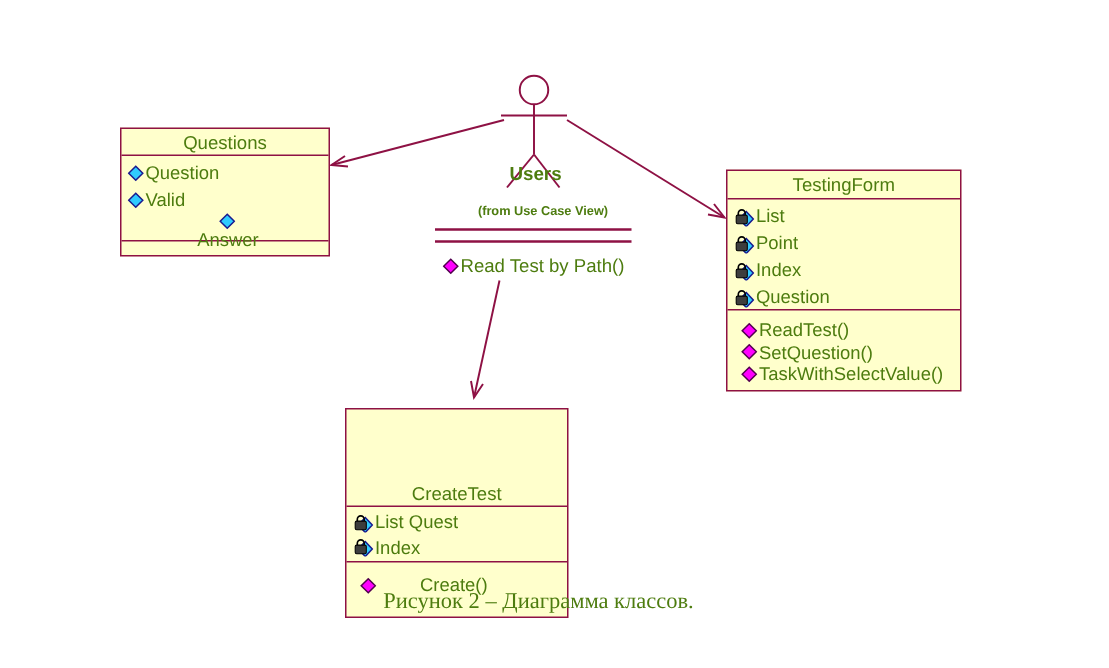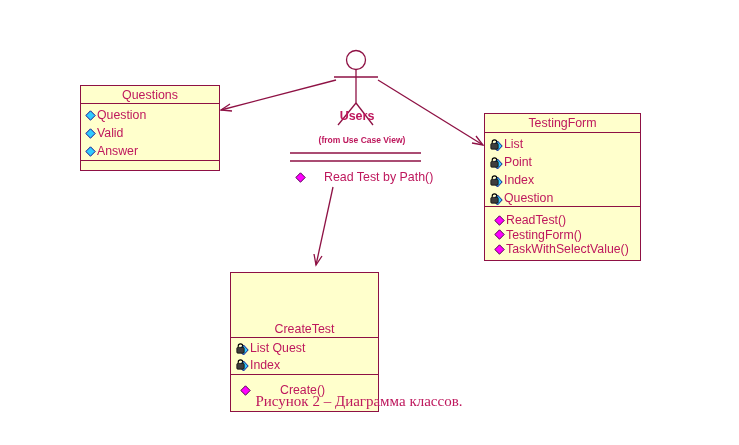--- a/index.html
+++ b/index.html
@@ -1,18 +1,18 @@
 <!DOCTYPE html>
 <html style="--line: #8E1144; --class-fill: #FFFFCC; --attribute-icon-fill: #2FCBFF; --operation-icon-fill: #FF00FF;"><head>
 <meta charset="utf-8">
 <style>
   html,body{margin:0;padding:0;background:#fff;}
   .canvas{
     position:relative;width:739px;height:445px;background:#fff;overflow:hidden;
-    font-family:"Liberation Sans",sans-serif;color:#be185d;
+    font-family:"Liberation Sans",sans-serif;color:#4d7c0f;
   }
   .overlay{position:absolute;left:0;top:0;z-index:1;pointer-events:none;}
   .stroke-line line, .stroke-line polyline{stroke:var(--line);stroke-width:1.3;fill:none;}
   .stroke-line circle{stroke:var(--line);stroke-width:1.3;fill:#fff;}
   .stroke-line .thick{stroke-width:1.6;}
 
   .uml-class{
     position:absolute;z-index:2;box-sizing:content-box;
     background:var(--class-fill);border:1.5px solid var(--line);
   }
@@ -83,21 +83,21 @@
         <span>Question</span>
       </div>
       <div class="member-row" style="height:18px;">
         <span class="micon">
             <svg width="11" height="11" viewBox="0 0 11 11">
               <polygon class="pub-d" points="5.5,0.8 10.2,5.5 5.5,10.2 0.8,5.5"></polygon>
             </svg>
           </span>
         <span>Valid</span>
       </div>
-      <div class="member-row" style="height:18px;">
+      <div class="member-row" style="height:18px;flex-direction:column;">
         <span class="micon">
             <svg width="11" height="11" viewBox="0 0 11 11">
               <polygon class="pub-d" points="5.5,0.8 10.2,5.5 5.5,10.2 0.8,5.5"></polygon>
             </svg>
           </span>
         <span>Answer</span>
       </div>
     </div>
     <div class="compartment ops" style="height:10px;"></div>
   </div>
@@ -154,21 +154,21 @@
             </svg>
           </span>
         <span>ReadTest()</span>
       </div>
       <div class="member-row" style="height:14.5px;">
         <span class="micon">
             <svg width="11" height="11" viewBox="0 0 11 11">
               <polygon class="op-d" points="5.5,0.8 10.2,5.5 5.5,10.2 0.8,5.5"></polygon>
             </svg>
           </span>
-        <span>TestingForm()</span>
+        <span>SetQuestion()</span>
       </div>
       <div class="member-row" style="height:14.5px;">
         <span class="micon">
             <svg width="11" height="11" viewBox="0 0 11 11">
               <polygon class="op-d" points="5.5,0.8 10.2,5.5 5.5,10.2 0.8,5.5"></polygon>
             </svg>
           </span>
         <span>TaskWithSelectValue()</span>
       </div>
     </div>
@@ -205,21 +205,21 @@
               <polygon class="op-d" points="5.5,0.8 10.2,5.5 5.5,10.2 0.8,5.5"></polygon>
             </svg>
           </span>
         <span>Create()</span>
       </div>
     </div>
   </div>
 
   <div class="abs-text actor-name" style="left:326px;top:109px;width:62px;">Users</div>
   <div class="abs-text actor-from" style="left:292px;top:135px;width:140px;">(from Use Case View)</div>
-  <div class="abs-text actor-op" style="left:295px;top:169px;gap:17px;">
+  <div class="abs-text actor-op" style="left:295px;top:169px;">
     <span class="micon">
         <svg width="11" height="11" viewBox="0 0 11 11">
           <polygon class="op-d" points="5.5,0.8 10.2,5.5 5.5,10.2 0.8,5.5"></polygon>
         </svg>
       </span>
     <span>Read Test by Path()</span>
   </div>
 
   <div class="abs-text caption" style="left:179px;top:393px;width:360px;">Рисунок 2 – Диаграмма классов.</div>
 

